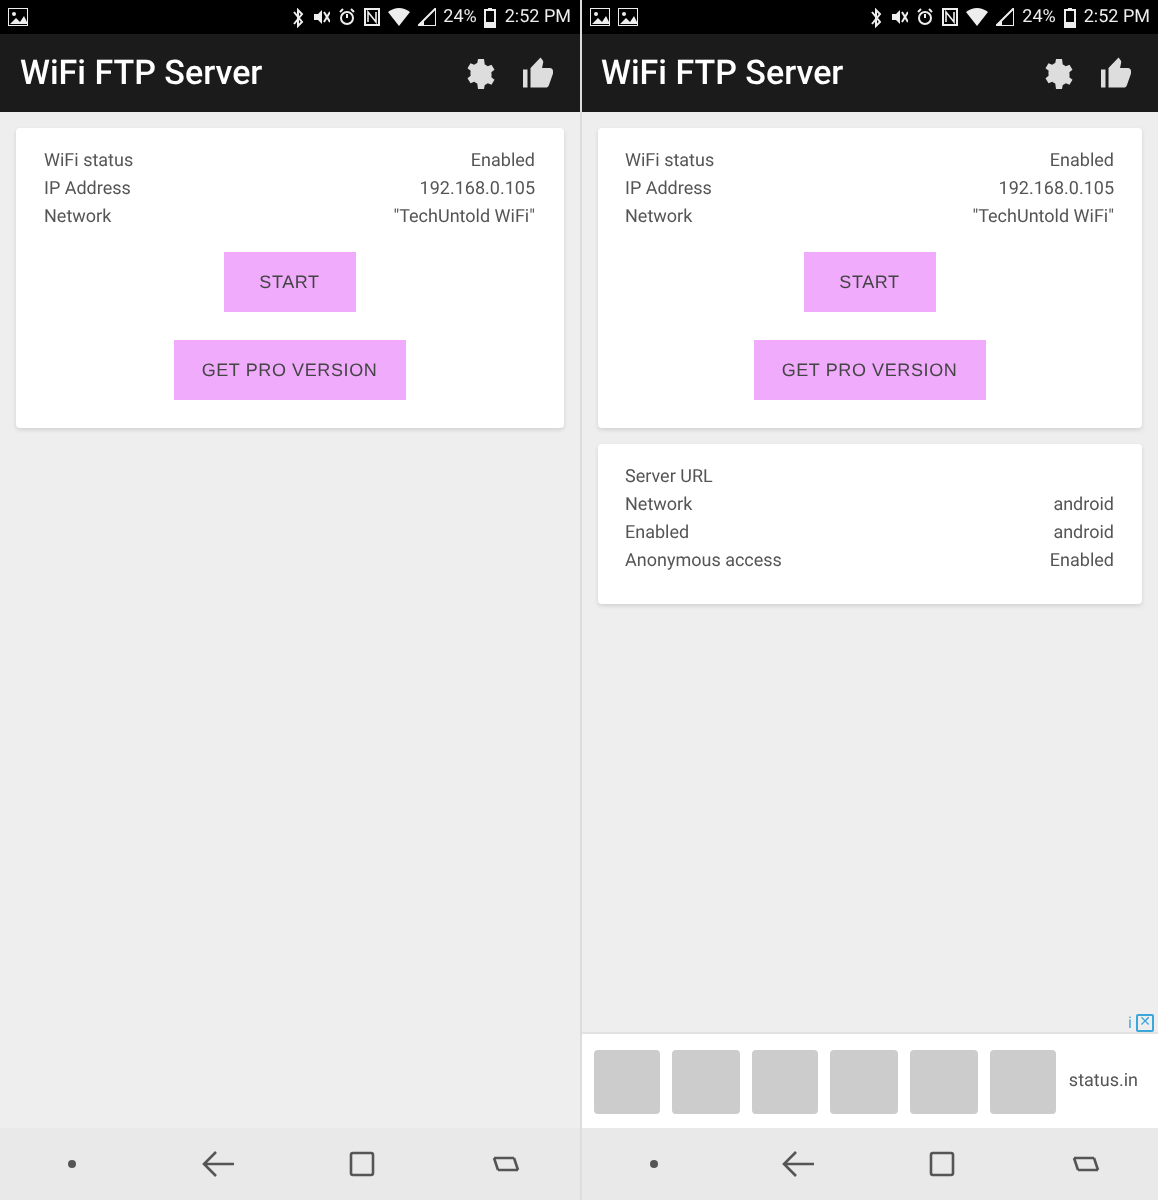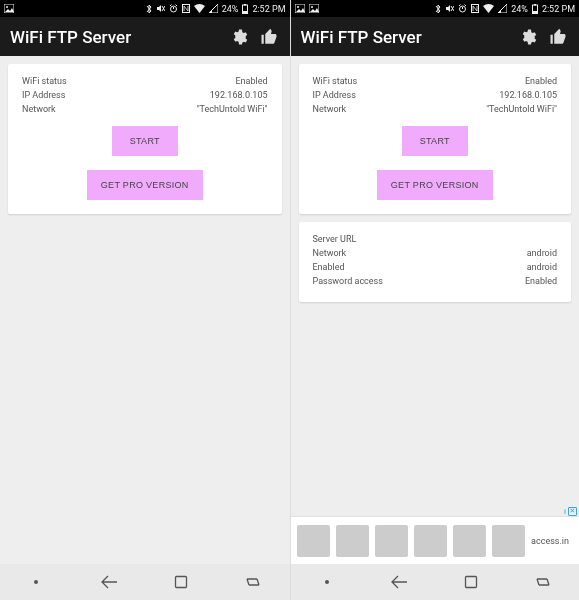--- a/index.html
+++ b/index.html
@@ -386,38 +386,38 @@
       </div>
       <div class="row">
         <span>Network</span>
         <span class="v">android</span>
       </div>
       <div class="row">
         <span>Enabled</span>
         <span class="v">android</span>
       </div>
       <div class="row">
-        <span>Password access</span>
+        <span>Anonymous access</span>
         <span class="v">Enabled</span>
       </div>
     </div>
   </div>
 
   <div class="adstrip">
     <span class="adbadge">
       <span>i</span>
       <span class="x">✕</span>
     </span>
     <div class="thumb t1"></div>
     <div class="thumb t2"></div>
     <div class="thumb t3"></div>
     <div class="thumb t4"></div>
     <div class="thumb t5"></div>
     <div class="thumb t6"></div>
-    <span class="brand">access.in</span>
+    <span class="brand">status.in</span>
   </div>
 
   <div class="navbar">
     <span class="navbtn">
         <span class="dot"></span>
       </span>
     <span class="navbtn">
       <svg width="18" height="14" viewBox="0 0 18 14">
           <path d="M8 1 L2 7 L8 13 M2 7 H17" fill="none" stroke="#555" stroke-width="1.3"></path>
         </svg>

